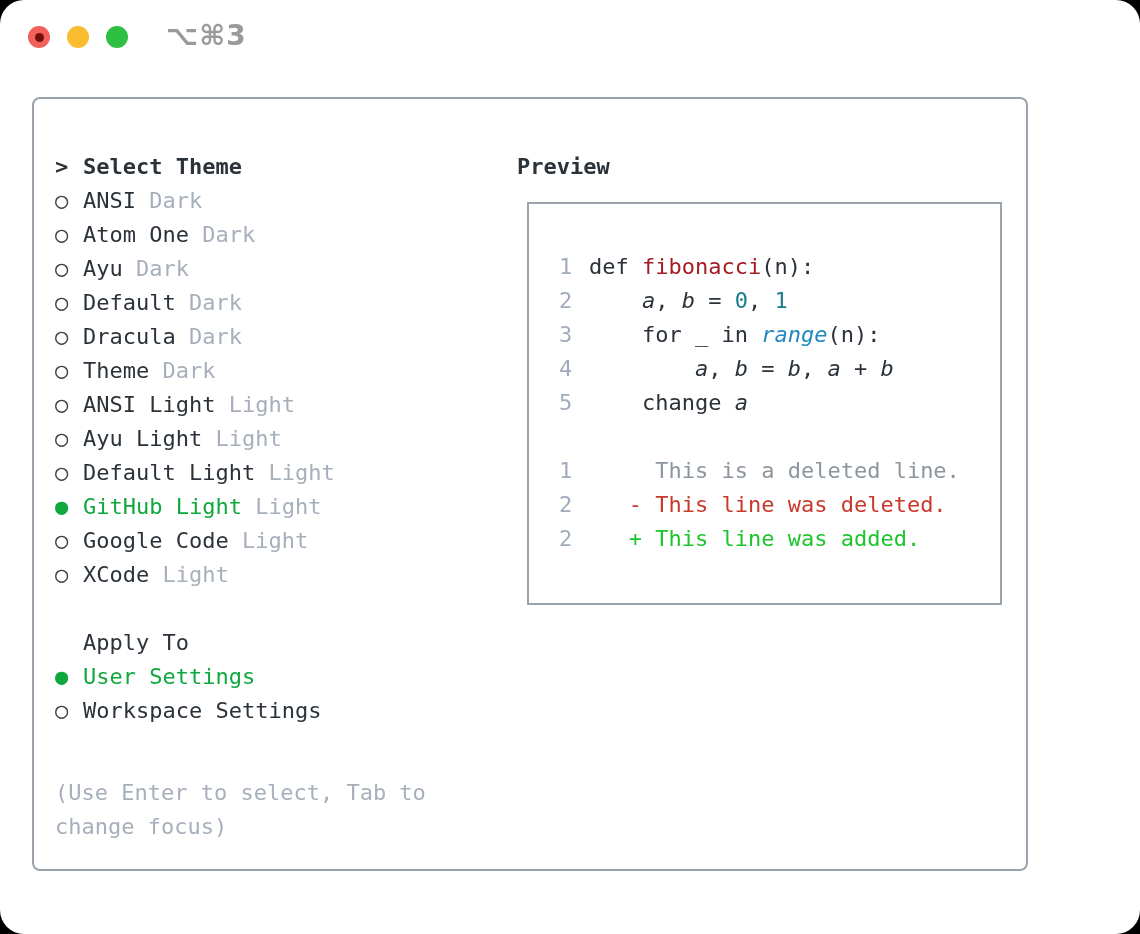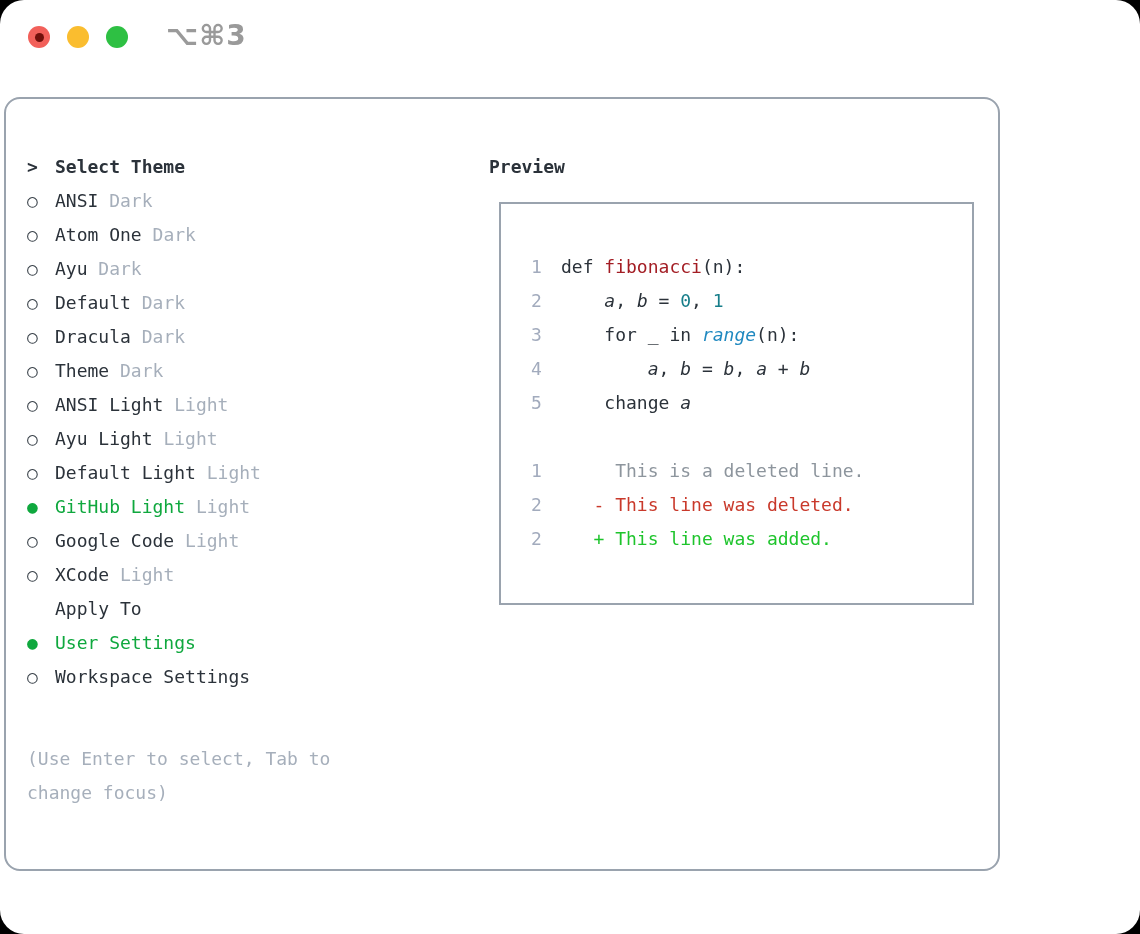--- a/index.html
+++ b/index.html
@@ -19,33 +19,33 @@
   }
   .light-min { background:var(--light-yellow,#fabd2f); }
   .light-zoom { background:var(--light-green,#2ec043); }
   .win-title {
     position:absolute; left:166px; top:19px;
     font-family:"DejaVu Sans", sans-serif; font-size:28px; font-weight:600;
     color:var(--title-gray,#9a9a9a); letter-spacing:1px;
   }
   
   .main-panel {
-    position:absolute; left:4px; top:97px; width:996px; height:774px;
-    border:2px solid var(--border,#9aa3ae); border-radius:16px; box-sizing:border-box;
-    font-size:18px; line-height:34px; color:var(--text,#2b323a);
+    position:absolute; left:32px; top:97px; width:996px; height:774px;
+    border:2px solid var(--border,#9aa3ae); border-radius:8px; box-sizing:border-box;
+    font-size:22px; line-height:34px; color:var(--text,#2b323a);
   }
   .left-col { position:absolute; left:21px; top:51px; width:445px; }
   .row { white-space:pre; height:34px; }
   .mark { display:inline-block; width:28px; color:var(--marker,#3a424a); }
   .mark.sel { color:var(--selection-green,#0fa83e); }
   .list-title { font-weight:bold; }
   .prompt { display:inline-block; width:28px; font-weight:bold; }
   .badge { color:var(--muted,#a6afbb); }
   .theme-label.sel { color:var(--selection-green,#0fa83e); }
-  .apply-section { }
+  .apply-section { margin-top:34px; }
   .apply-title { font-weight:normal; }
   .opt-label.sel { color:var(--selection-green,#0fa83e); }
   .hint { margin-top:48px; color:var(--muted,#a6afbb); }
   
   .preview-title { position:absolute; left:483px; top:51px; font-weight:bold; }
   .preview-pane {
     position:absolute; left:493px; top:103px; width:475px; height:403px;
     border:2px solid var(--border,#9aa3ae); box-sizing:border-box;
     padding:46px 0 0 30px; overflow:hidden;
   }

